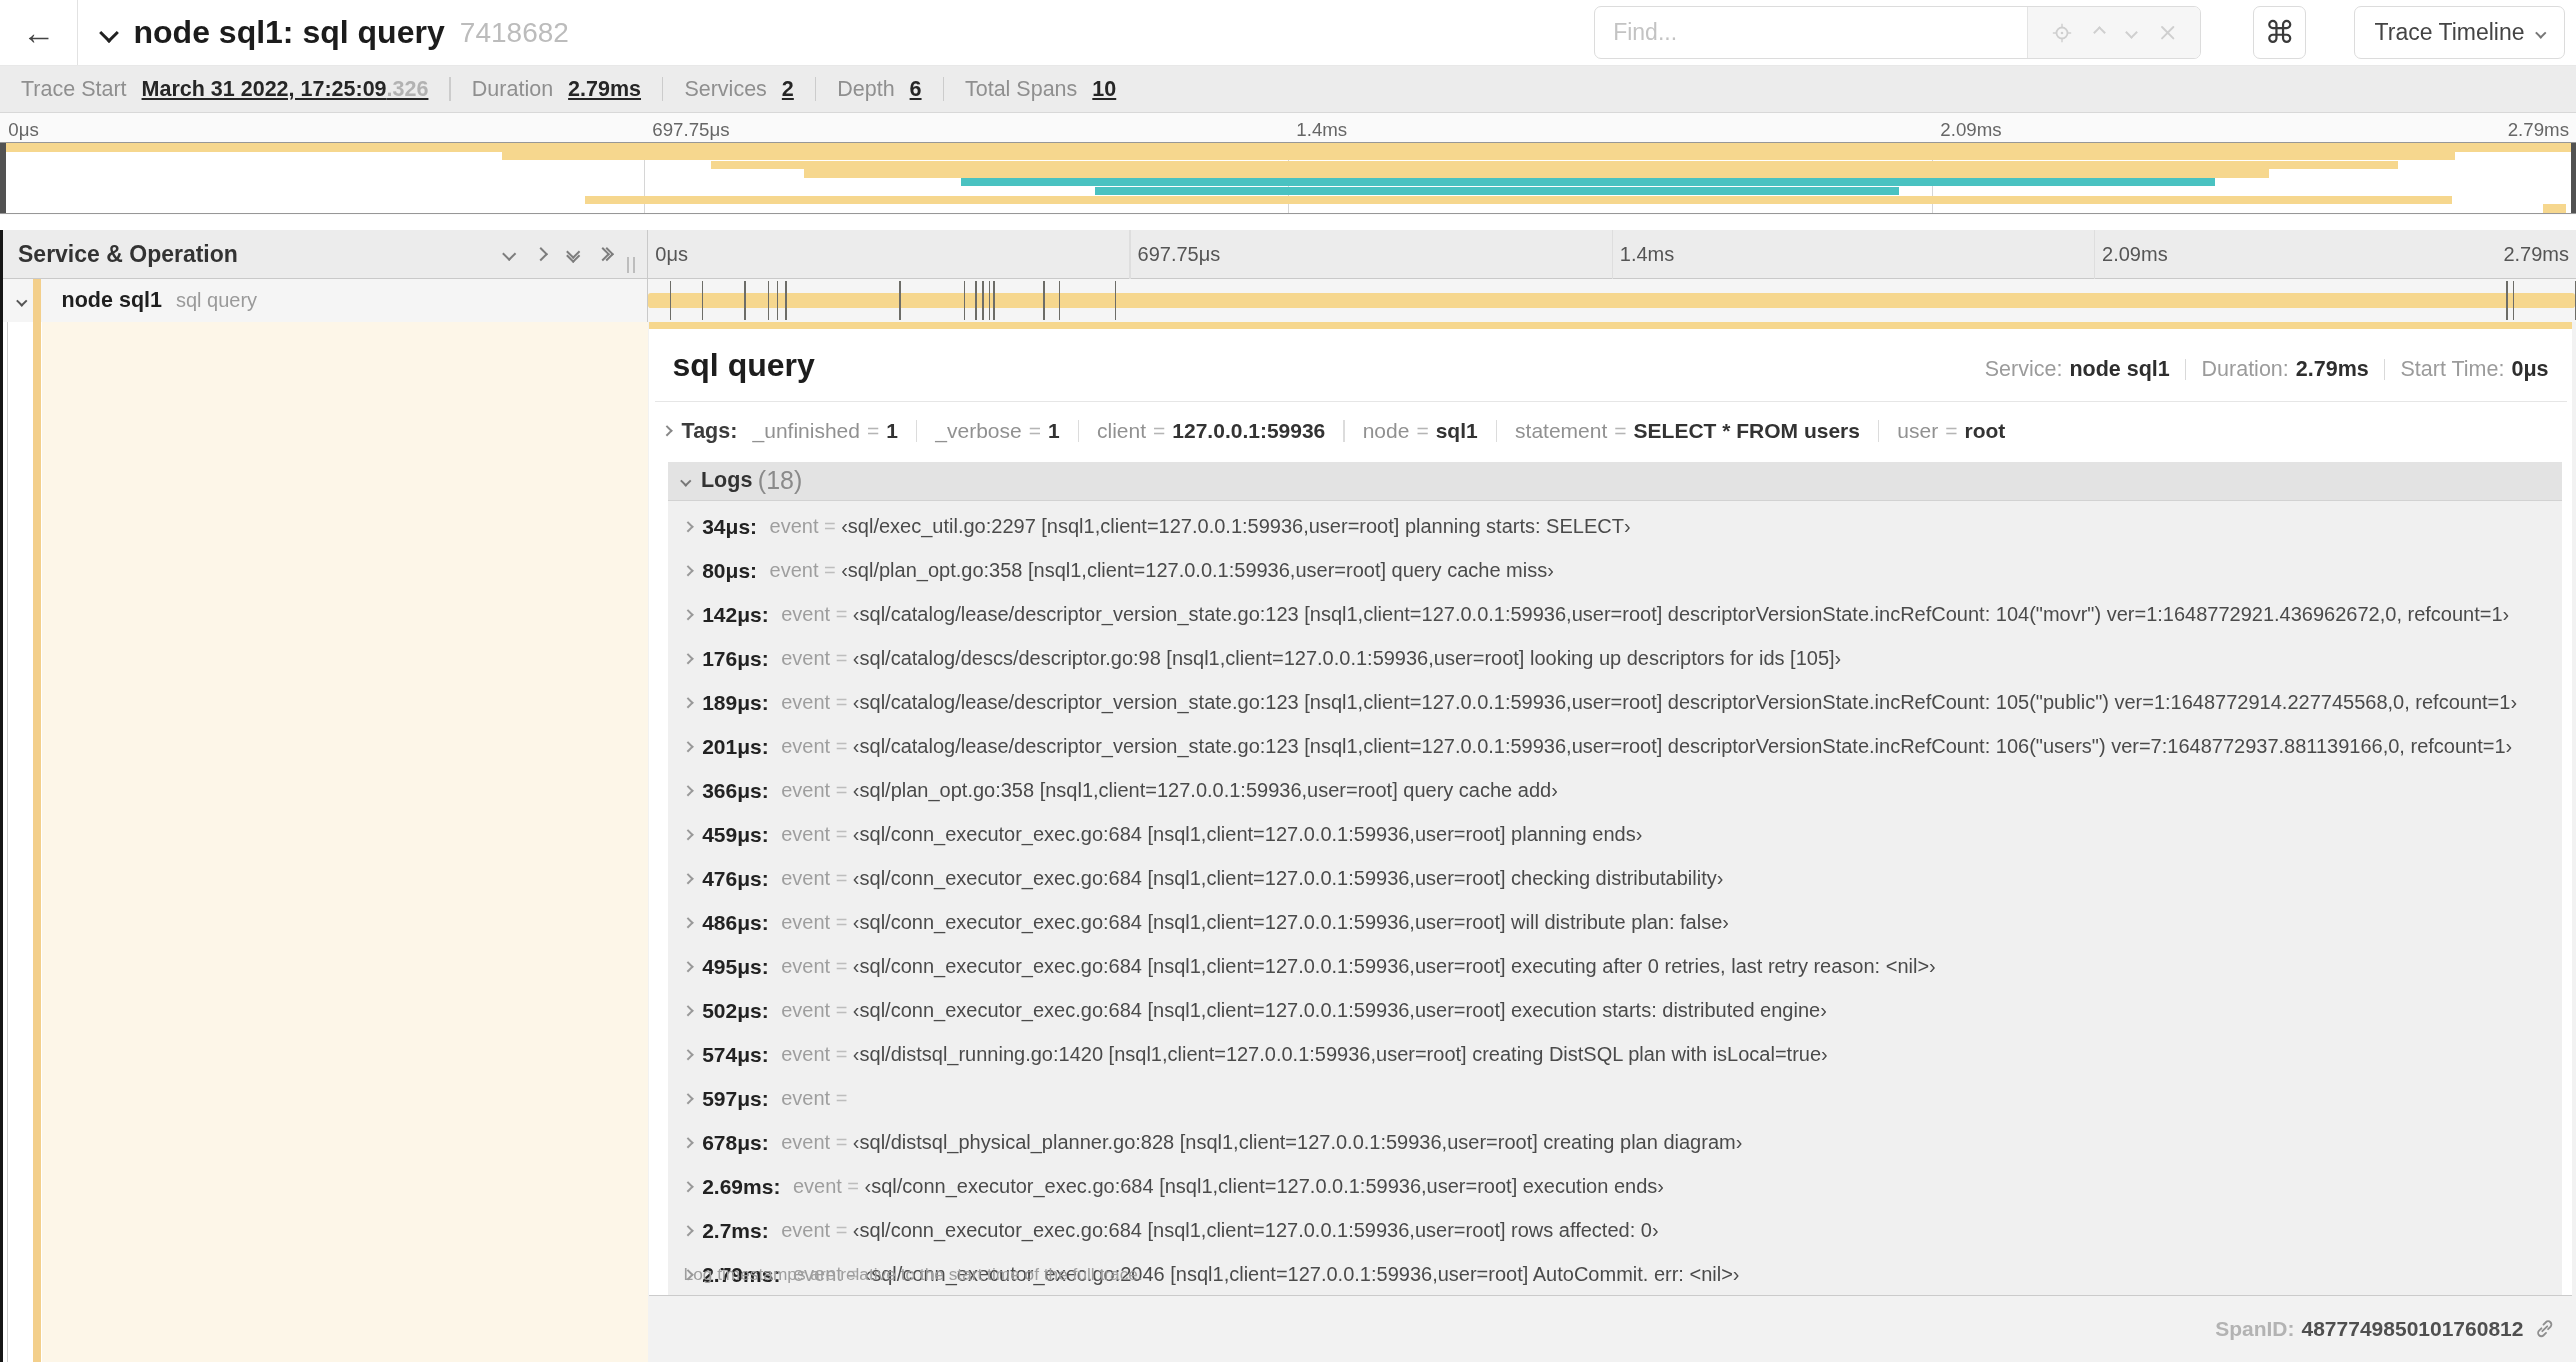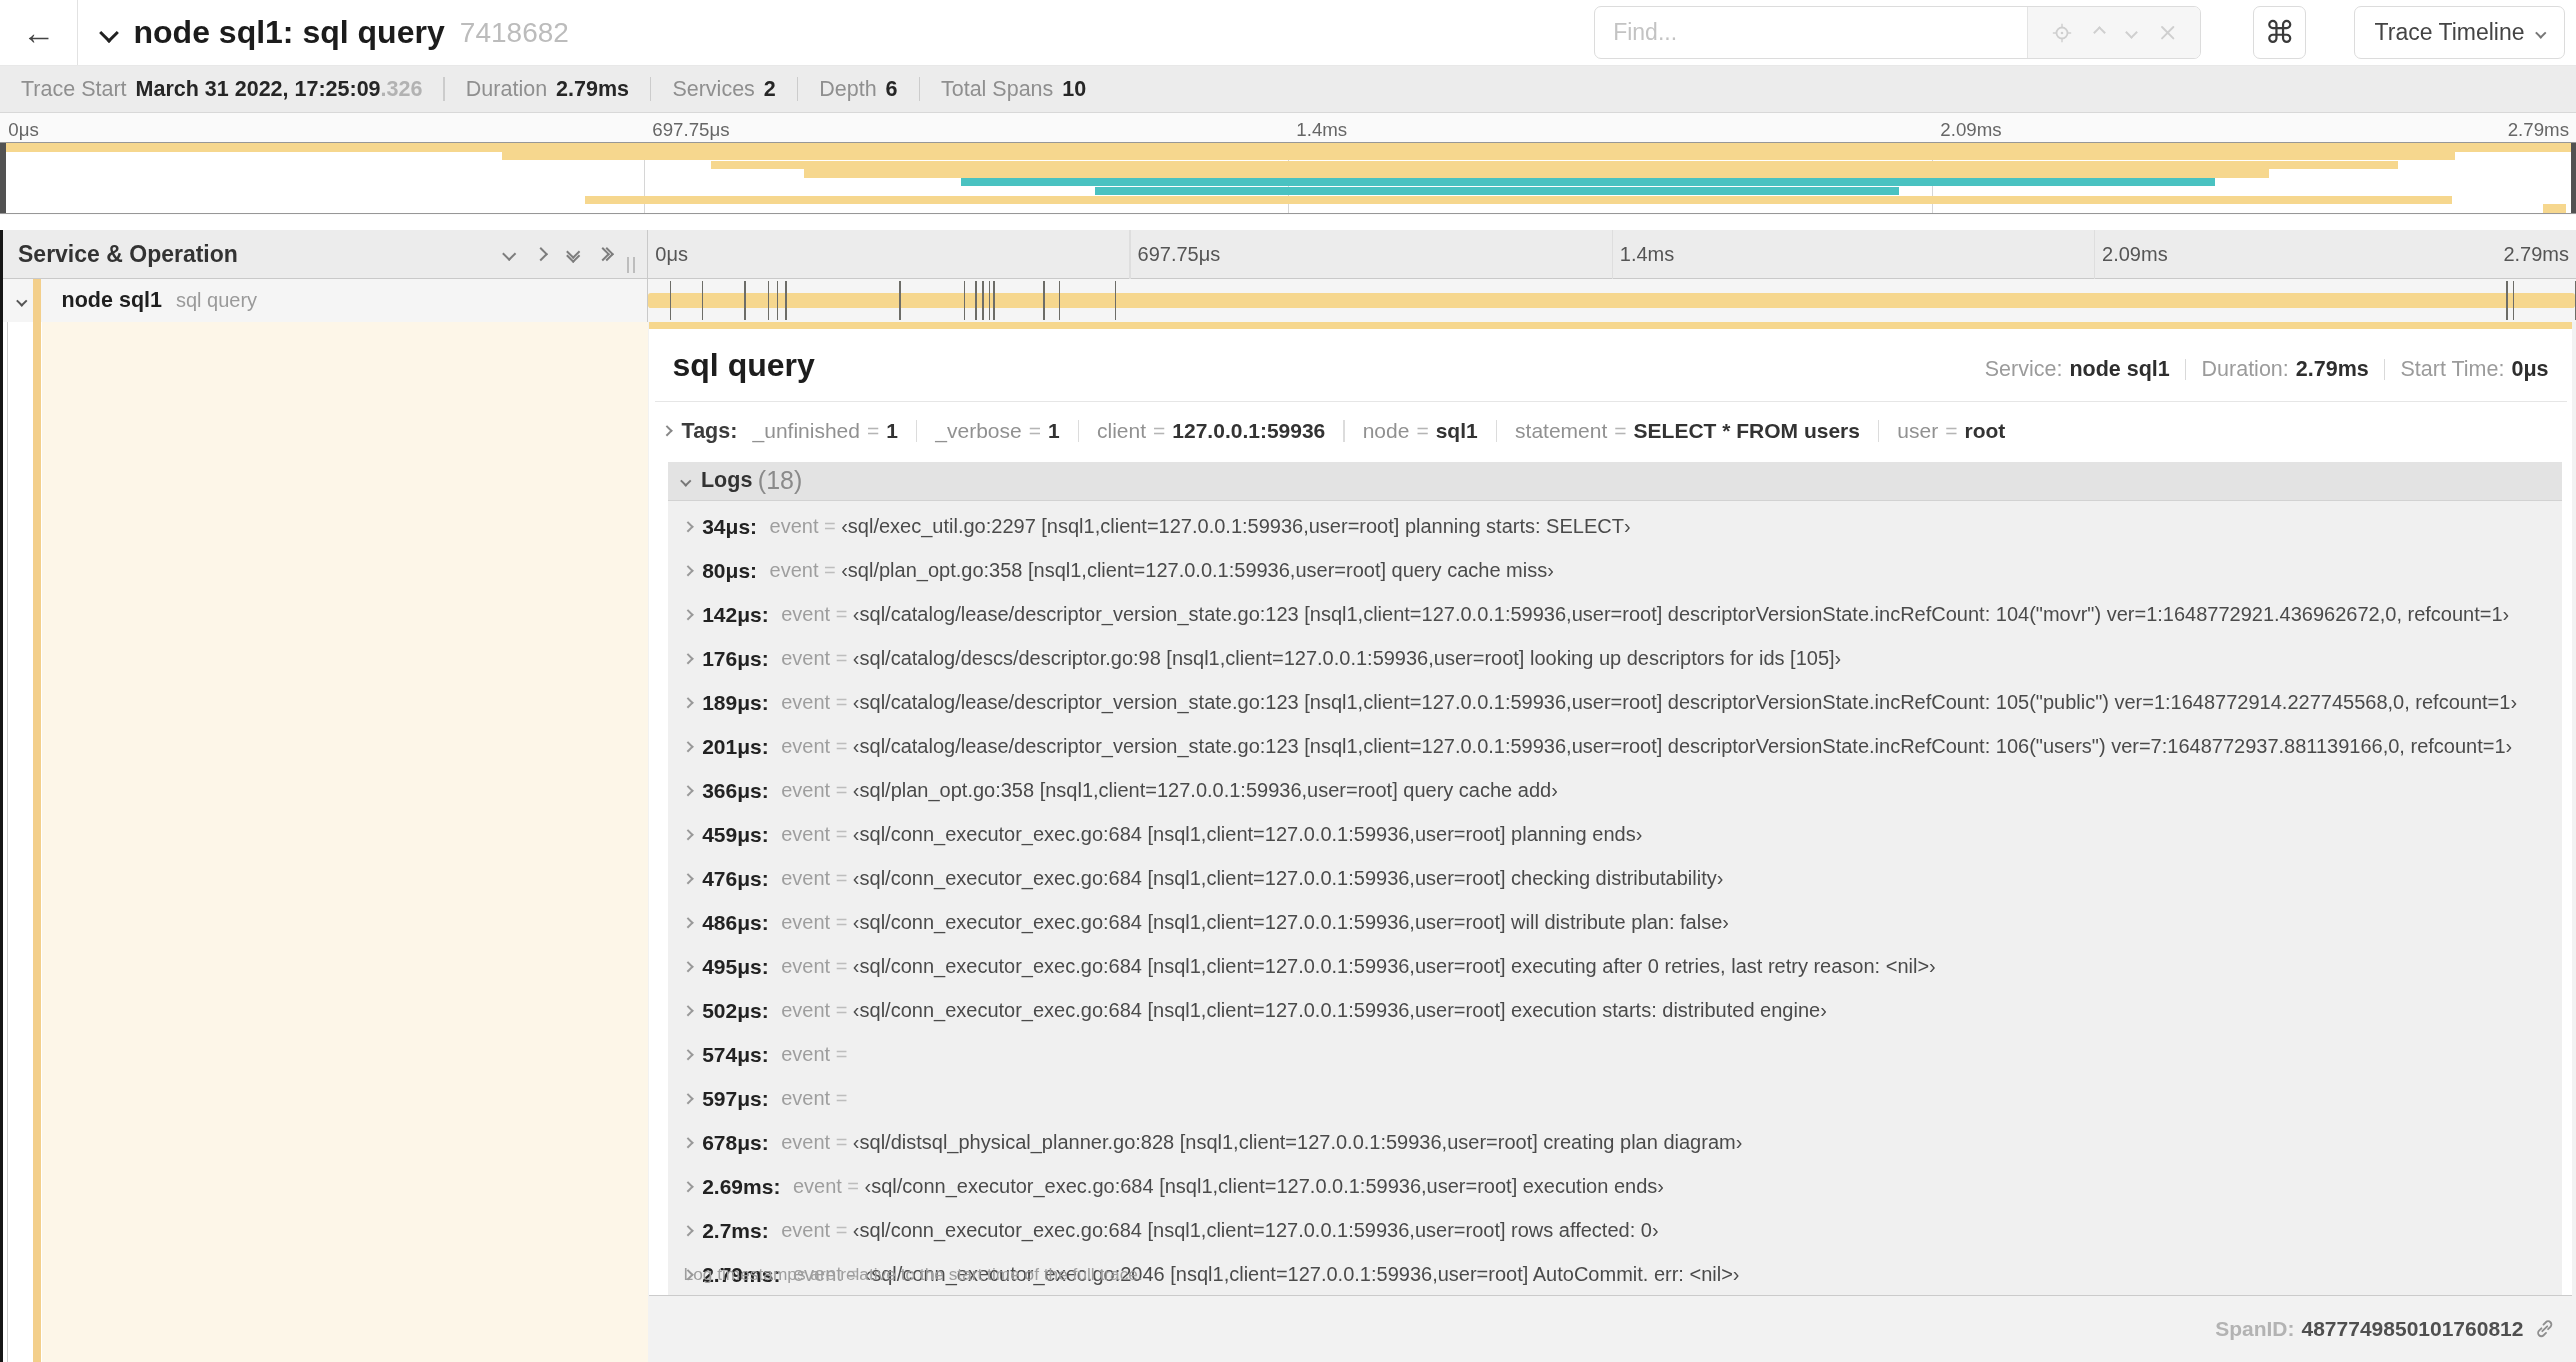--- a/index.html
+++ b/index.html
@@ -34,21 +34,21 @@
   .chv { display:inline-block; border-style:solid; border-color:#999; border-width:0 2.1px 2.1px 0; padding:3.5px; }
   .chv.down  { transform:rotate(45deg); }
   .chv.right { transform:rotate(-45deg); }
   .chv.up    { transform:rotate(-135deg); }
   .title-chv .chv { border-width:0 3.5px 3.5px 0; border-color:#222; padding:5.5px; }
   .ico { display:inline-flex; align-items:center; justify-content:center; }
   
   .stats-bar { position:absolute; left:0; top:66px; width:2576px; height:47px; background:#ececec;
     border-bottom:1.4px solid #d8d8d8; display:flex; align-items:center; padding-left:21px; font-size:21.5px; }
   .stat-label { color:#8f8f8f; }
-  .stat-value { color:#262626; font-weight:bold; margin-left:9px; }
+  .stat-value { color:#262626; font-weight:bold; margin-left:15px;text-decoration:underline; }
   .stat-suffix { color:#b2b2b2; font-weight:bold; }
   .stat-div { width:1.4px; height:23.5px; background:#cccccc; margin:0 21px; }
   
   .minimap { position:absolute; left:0; top:113px; width:2576px; height:102px; background:#fafafa; }
   .mm-ticks { position:relative; height:29px; font-size:18.7px; color:#666; }
   .mm-tick { position:absolute; top:5.5px; }
   .mm-graph { position:absolute; left:0; top:29px; width:2576px; height:72px; background:#fff;
     border-top:1.4px solid #979797; border-bottom:1.4px solid #979797; }
   .mm-grid { position:absolute; top:0; bottom:0; width:1.4px; background:#d6d6d6; }
   .mm-rows { position:absolute; left:0; top:0; width:100%; height:100%; display:flex; flex-direction:column; justify-content:space-evenly; }
@@ -469,20 +469,21 @@
           <span class="log-eq">=</span>
           <span class="log-val">‹sql/conn_executor_exec.go:684 [nsql1,client=127.0.0.1:59936,user=root] execution starts: distributed engine›</span>
         </div>
         <div class="log-row">
           <span class="ico">
             <i class="chv right"></i>
           </span>
           <span class="log-time">574μs:</span>
           <span class="log-key">event</span>
           <span class="log-eq">=</span>
+          <span class="log-val">‹sql/distsql_running.go:1420 [nsql1,client=127.0.0.1:59936,user=root] creating DistSQL plan with isLocal=true›</span>
         </div>
         <div class="log-row">
           <span class="ico">
             <i class="chv right"></i>
           </span>
           <span class="log-time">597μs:</span>
           <span class="log-key">event</span>
           <span class="log-eq">=</span>
         </div>
         <div class="log-row">

